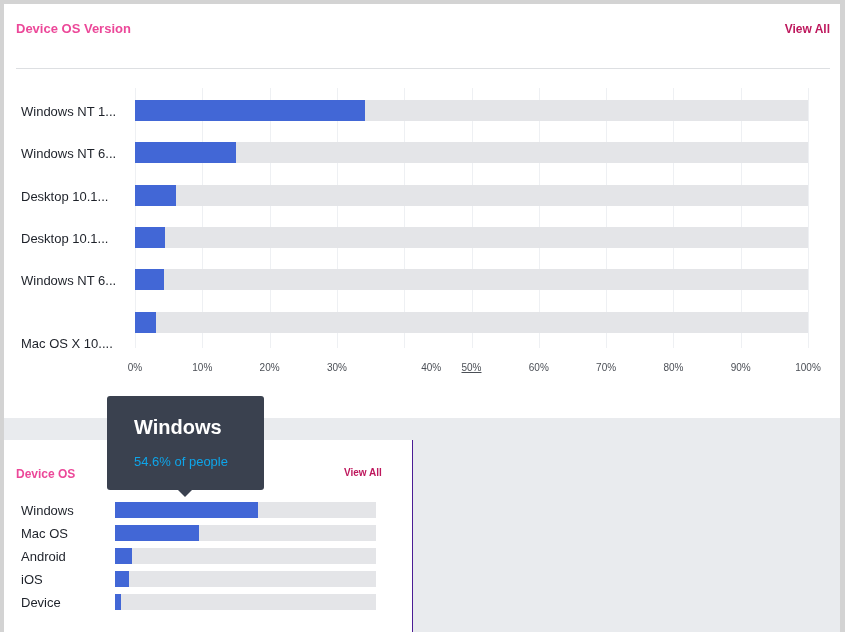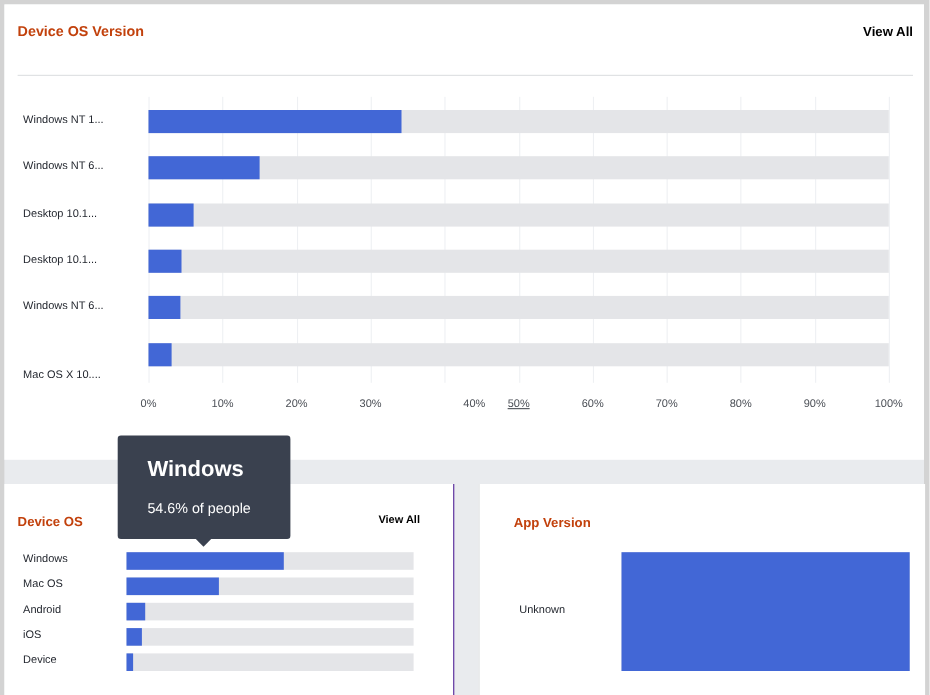--- a/index.html
+++ b/index.html
@@ -2,31 +2,31 @@
 <html><head>
 <meta charset="utf-8">
 <style>
   html,body{margin:0;padding:0;}
   body{width:845px;height:632px;overflow:hidden;background:#d3d3d3;font-family:"Liberation Sans",sans-serif;position:relative;}
   .frame{position:absolute;left:4px;top:4px;width:836px;height:628px;background:#e9ebee;}
   .card{position:absolute;background:#fff;}
   #top-card{left:0;top:0;width:836px;height:414px;}
   #os-card{left:0;top:436px;width:408px;height:192px;border-right:1px solid #4c1d95;}
   #app-card{left:431px;top:436px;width:405px;height:192px;border-left:1px solid #dddfe2;}
-  .title{position:absolute;font-weight:bold;color:#c2410c;font-size:13px;}
-  .link{position:absolute;font-weight:bold;color:#000000;font-size:12px;}
+  .title{position:absolute;font-weight:bold;color:#ec4899;font-size:13px;}
+  .link{position:absolute;font-weight:bold;color:#be185d;font-size:12px;}
   .divider{position:absolute;left:12px;right:10px;top:64px;height:1px;background:#dddfe2;}
-  .label{position:absolute;font-size:10px;color:#1d2129;white-space:nowrap;}
+  .label{position:absolute;font-size:13px;color:#1d2129;white-space:nowrap;}
   .track{position:absolute;background:#e4e5e8;}
   .fill{position:absolute;left:0;top:0;bottom:0;background:#4267d6;}
   .grid{position:absolute;width:1px;background:#eef0f3;}
   .tick{position:absolute;font-size:10px;color:#4b4f56;transform:translateX(-50%);}
   .tooltip{position:absolute;left:107px;top:396px;width:157px;height:94px;background:#3a414f;border-radius:3px;color:#fff;}
   .tooltip .tt-title{position:absolute;left:27px;top:20px;font-size:20px;font-weight:bold;}
-  .tooltip .tt-sub{position:absolute;left:27px;top:58px;font-size:13px;color:#ffffff;text-align:center;}
+  .tooltip .tt-sub{position:absolute;left:27px;top:58px;font-size:13px;color:#0ea5e9;text-align:center;}
   .tooltip .arrow{position:absolute;left:71px;bottom:-7px;width:0;height:0;border-left:7px solid transparent;border-right:7px solid transparent;border-top:7px solid #3a414f;}
 </style>
 </head>
 <body>
 
 <div class="frame">
   <div class="card" id="top-card">
     <div class="title" style="left:12px;top:17px;">Device OS Version</div>
     <div class="link" style="right:10px;top:18px;">View All</div>
     <div class="divider"></div>
@@ -100,28 +100,19 @@
         <div class="track" style="left: 111px; top: 131px; width: 261px; height: 16px;">
           <div class="fill" style="width: 14.094px;"></div>
         </div>
         <div class="label" style="left: 17px; top: 155px;">Device</div>
         <div class="track" style="left: 111px; top: 154px; width: 261px; height: 16px;">
           <div class="fill" style="width: 6.003px;"></div>
         </div>
       </div>
   </div>
 
-  <div class="card" id="app-card">
-    <div class="title" style="left:31px;top:28px;font-size:12px;">App Version</div>
-    <div id="chart3">
-        <div class="label" style="left: 36px; top: 109px;">Unknown</div>
-        <div class="track" style="left: 129px; top: 62px; width: 262px; height: 108px;">
-          <div class="fill" style="width: 262px;"></div>
-        </div>
-      </div>
-  </div>
 </div>
 
 <div class="tooltip">
   <div class="tt-title">Windows</div>
   <div class="tt-sub">54.6% of people</div>
   <div class="arrow"></div>
 </div>
 
 </body></html>

